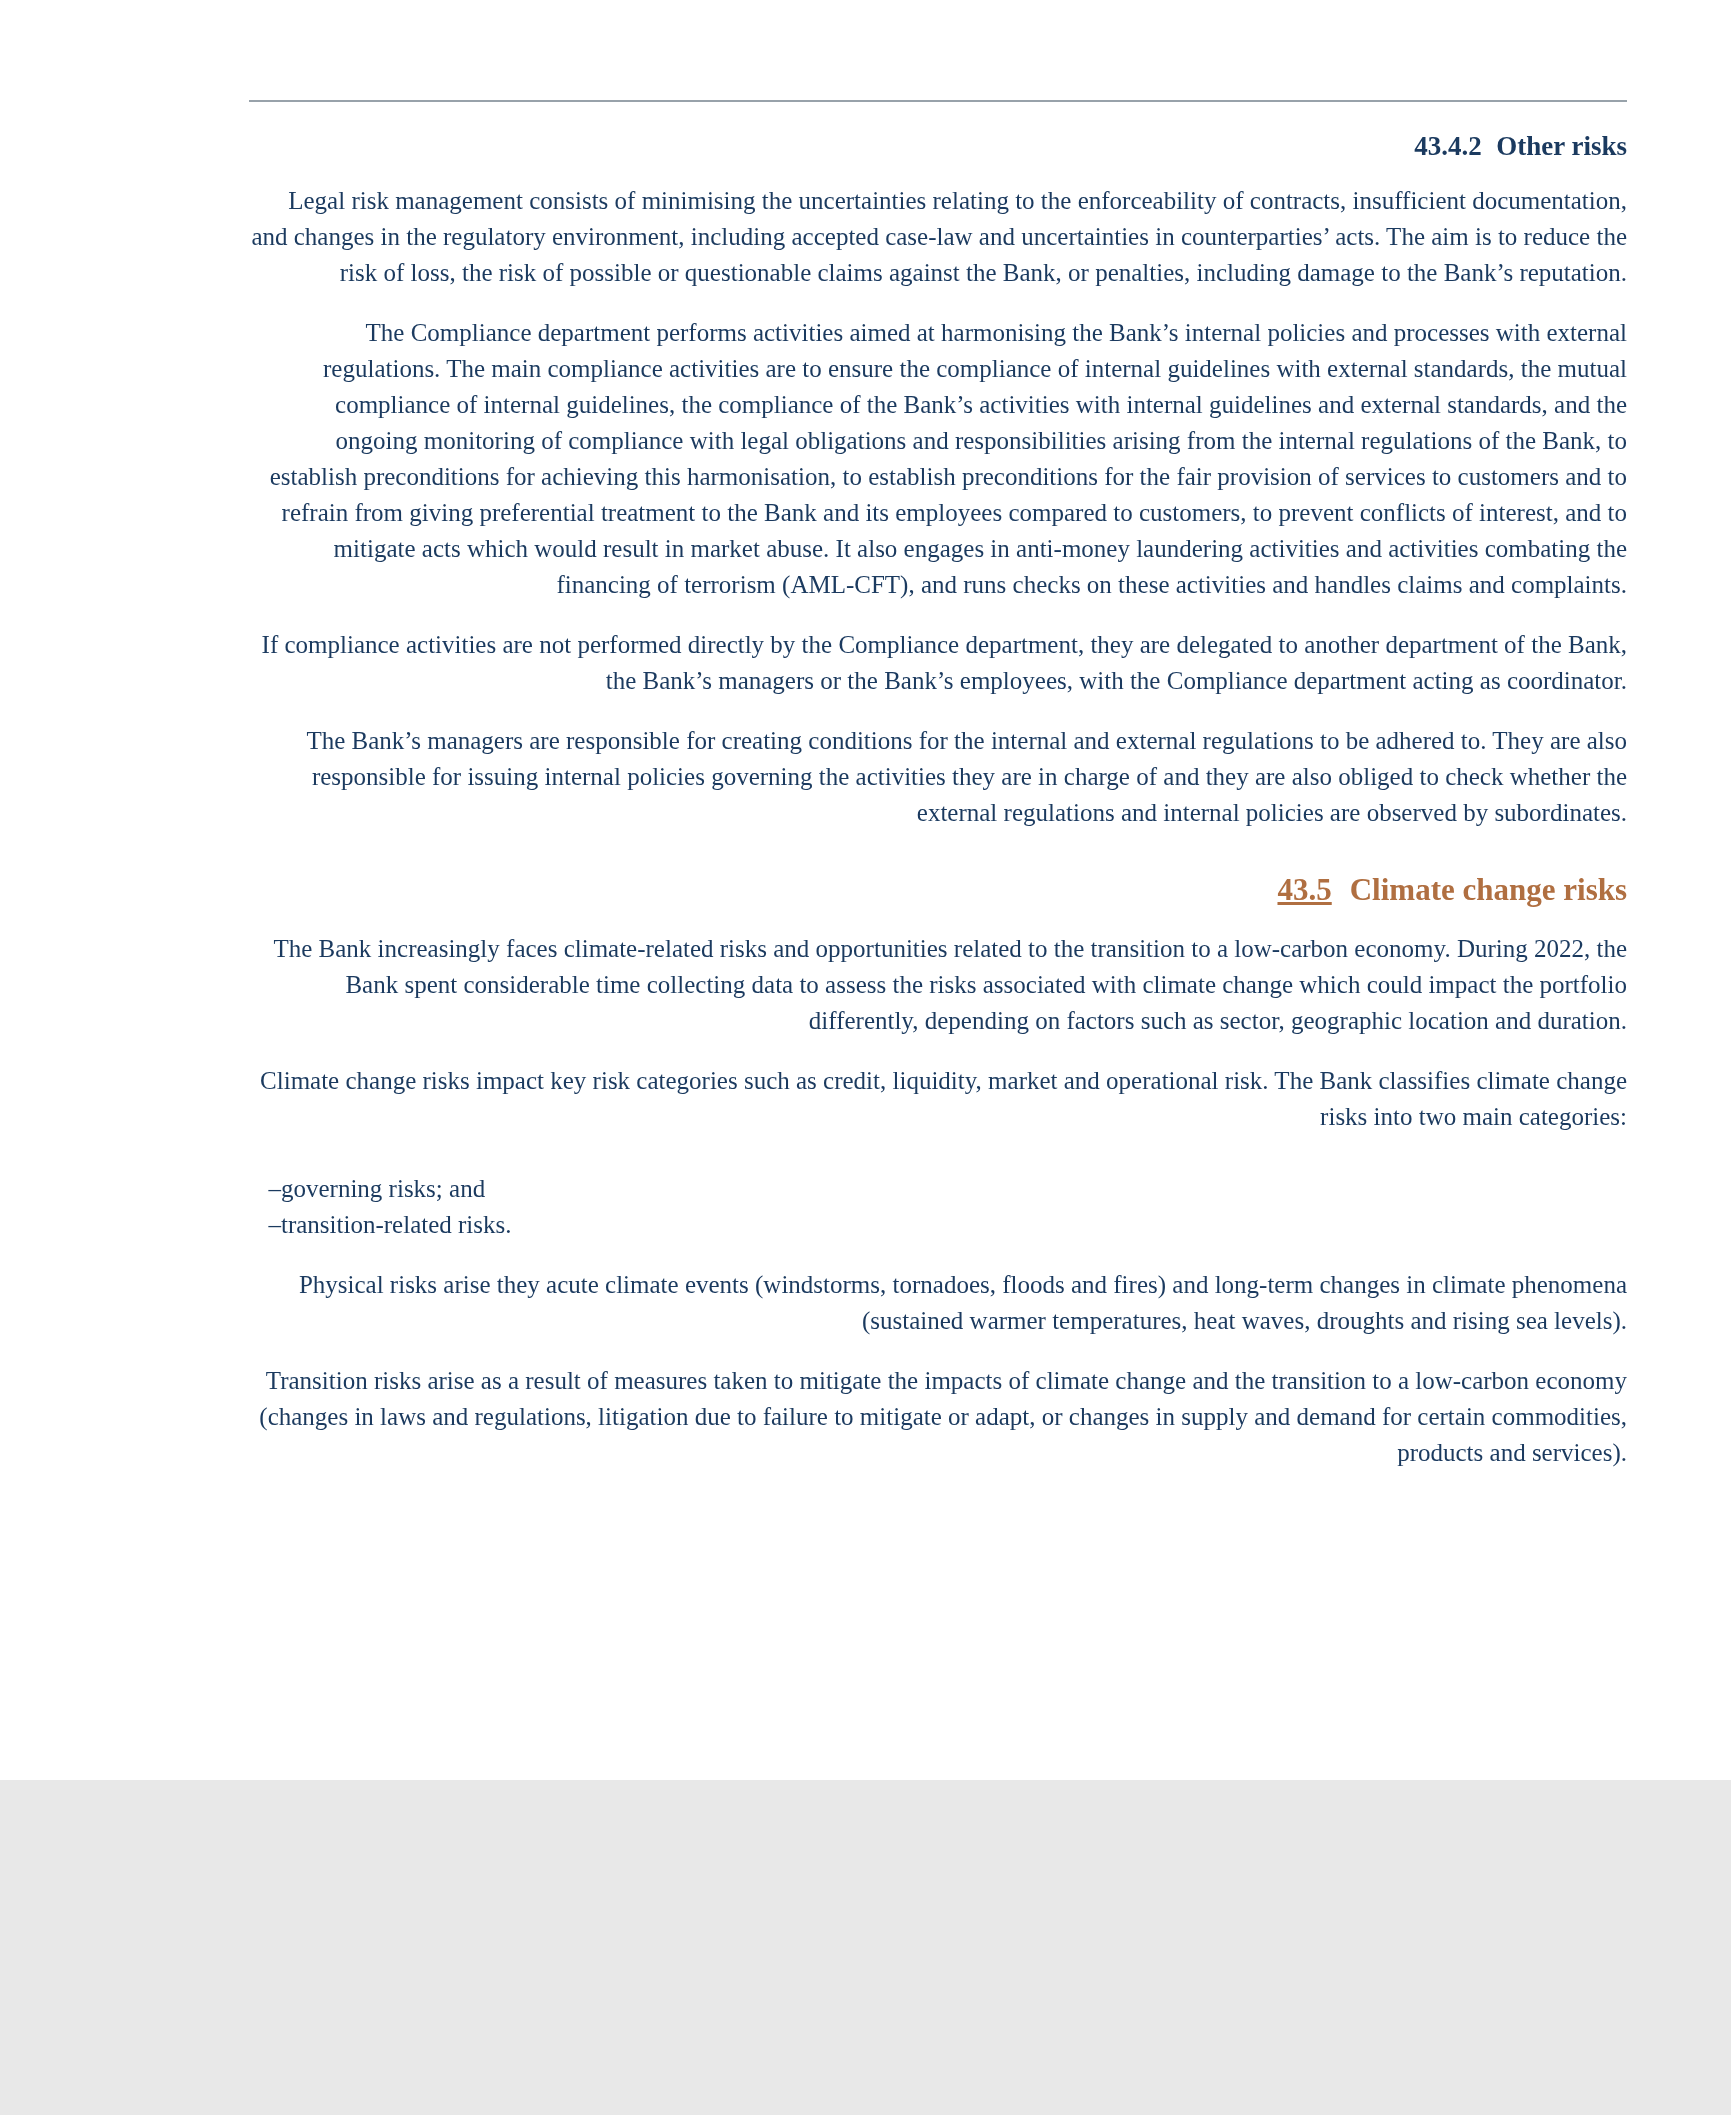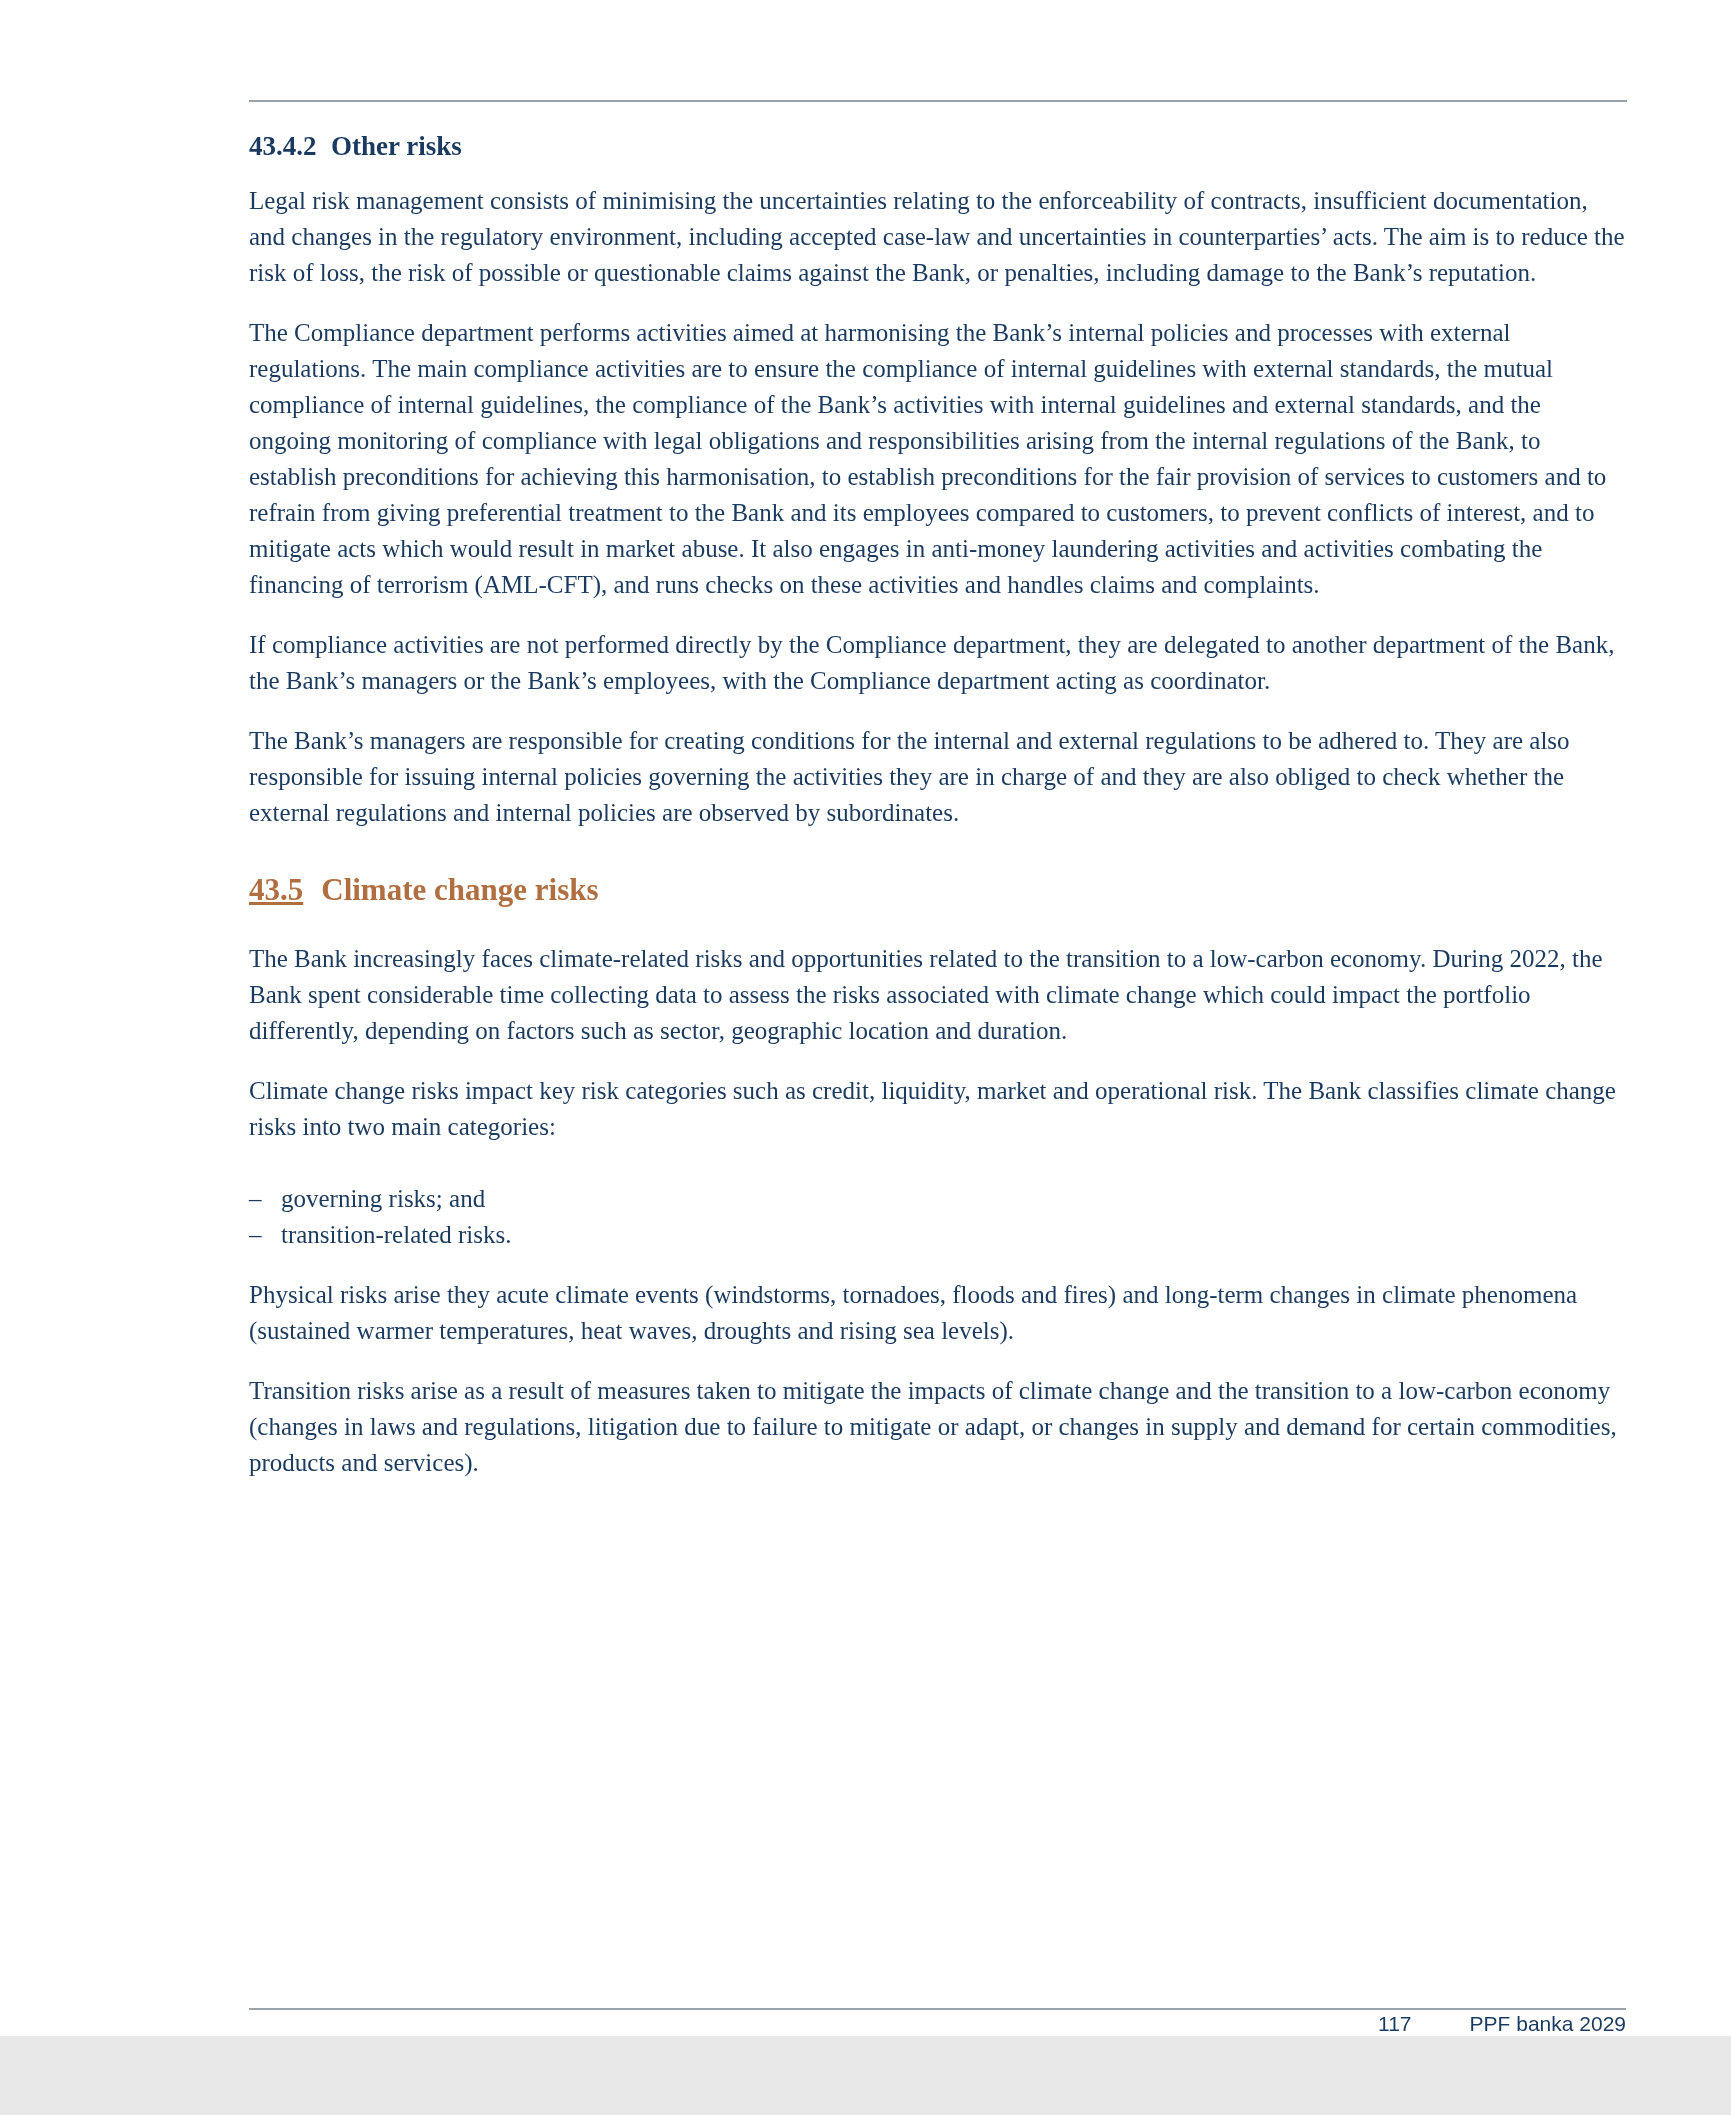--- a/index.html
+++ b/index.html
@@ -6,26 +6,27 @@
     --text: #1b3a5f;
     --accent-heading: #b06f41;
     --rule: #98a2aa;
     --background: #ffffff;
   }
   * { box-sizing: border-box; margin: 0; padding: 0; }
   html, body { background: #e8e8e8; }
   .page {
     position: relative;
     width: 1731px;
-    height: 2036px;
+    height: 1780px;
     background: var(--background);
     font-family: "Liberation Serif", serif;
     color: var(--text);
     overflow: hidden;
     margin: 0 auto;
+    text-align: right;
   }
   .content {
     position: absolute;
     left: 249px;
     top: 0;
     width: 1378px;
   }
   .top-rule {
     margin-top: 100px;
     border: none;
@@ -49,21 +50,21 @@
   }
   p.body.first { margin-top: 20px; }
   h1.subsection-heading {
     margin-top: 40px;
     font-size: 31px;
     line-height: 38px;
     font-weight: bold;
     color: var(--accent-heading);
   }
   h1.subsection-heading .num { margin-right: 18px; text-decoration: underline; }
-  p.body.after-subhead { margin-top: 32px; }
+  p.body.after-subhead { margin-top: 22px; }
   ul.dash-list {
     list-style: none;
     margin-top: 36px;
   }
   ul.dash-list li {
     display: flex;
     font-size: 25px;
     line-height: 36px;
     color: var(--text);
   }

